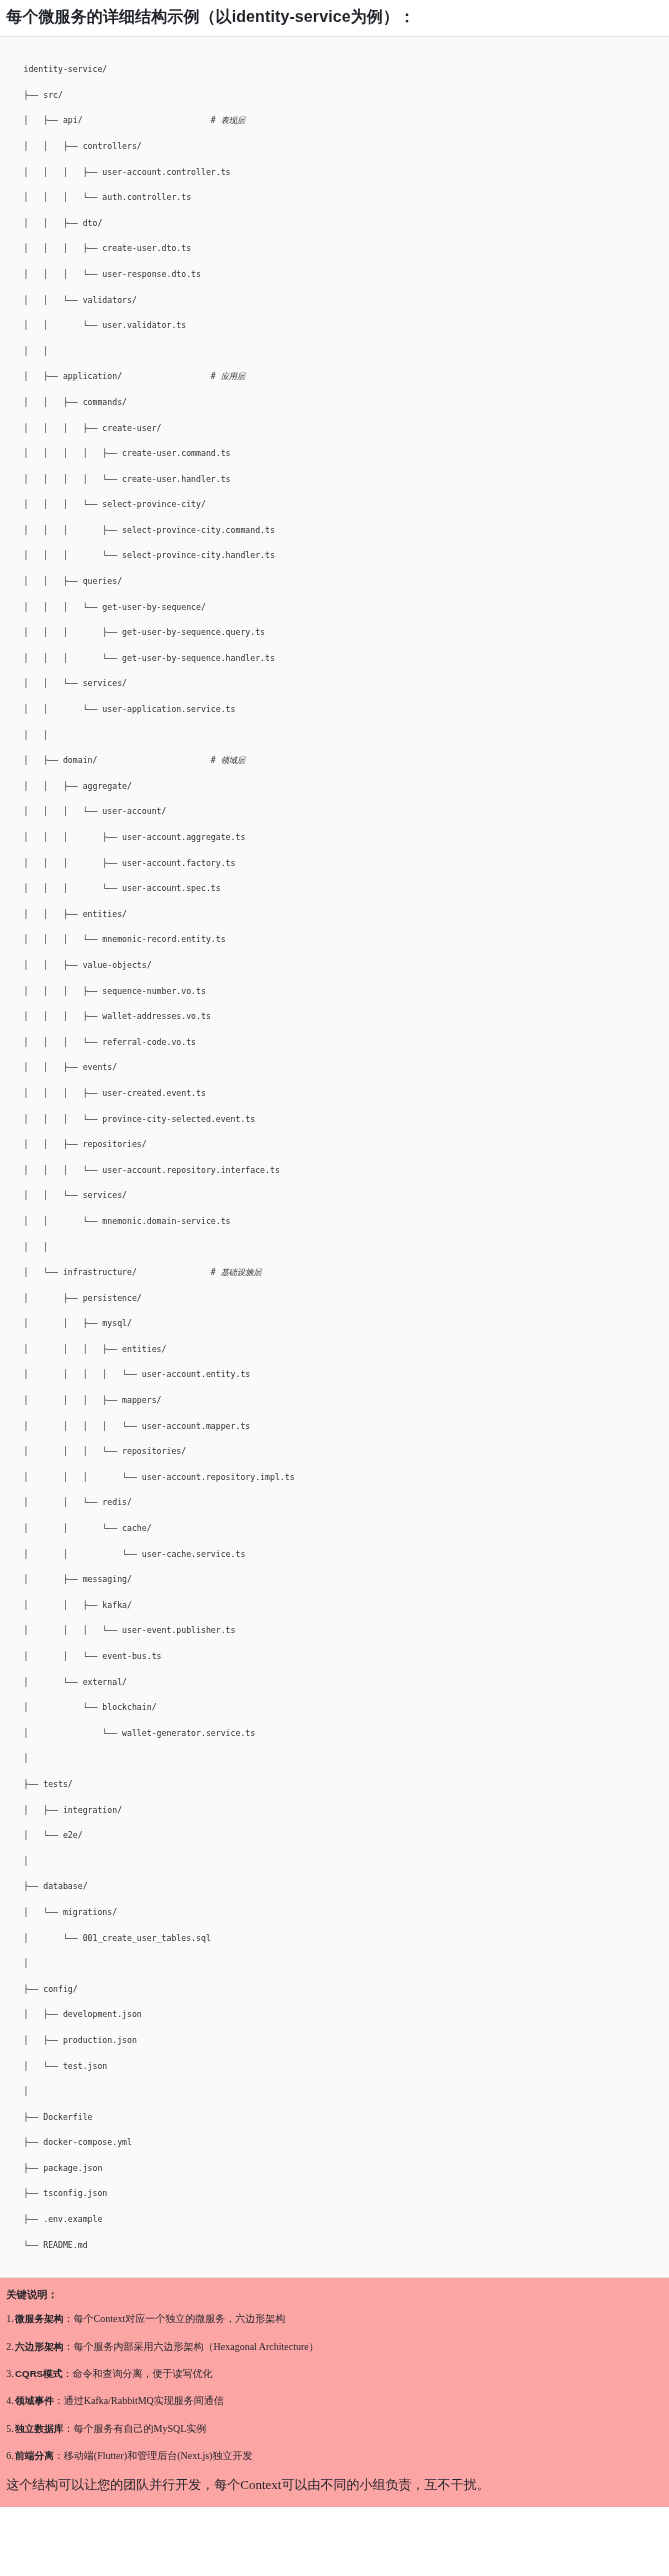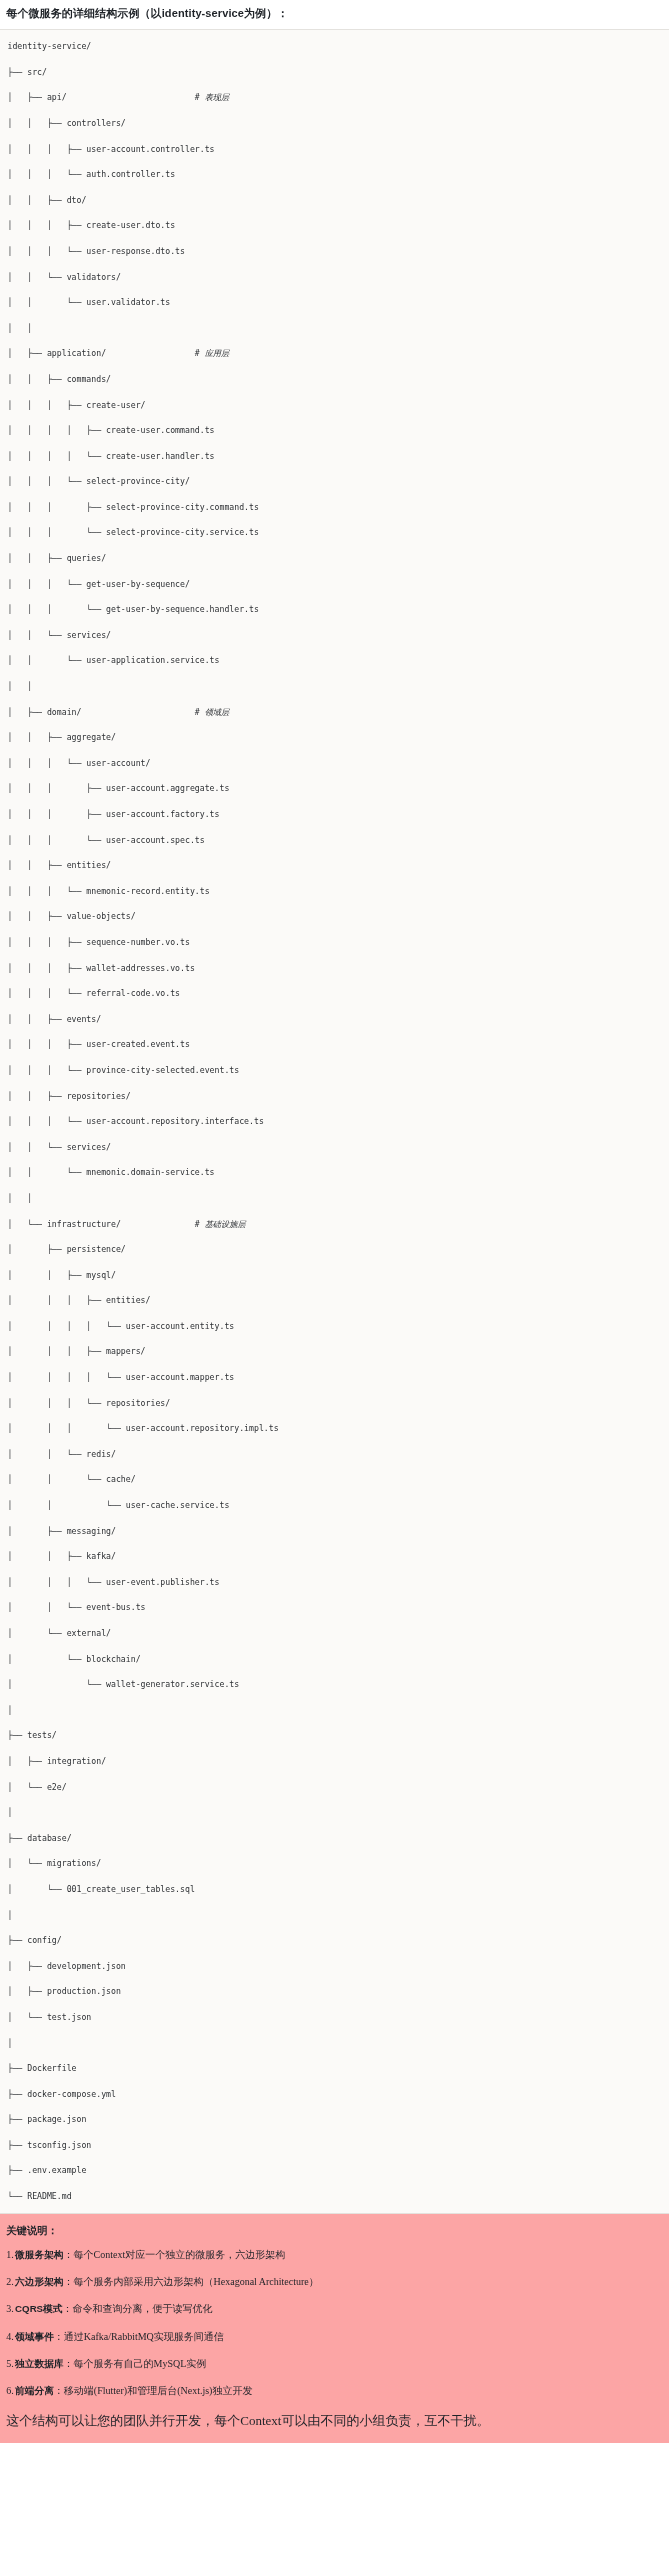--- a/index.html
+++ b/index.html
@@ -16,21 +16,21 @@
 
   .page {
     width: 669px;
     box-sizing: border-box;
   }
 
   
   .doc-title {
     font-family: "Liberation Sans", sans-serif;
     font-weight: bold;
-    font-size: 11px;
+    font-size: 16px;
     line-height: 1.4;
     color: #1f2328;
     padding: 6.3px 6.3px 7.5px 6.3px;
     margin: 0;
     letter-spacing: 0.1px;
   }
 
   
   .code-block {
     background: #fbfaf8;
@@ -39,21 +39,21 @@
     padding: 10px 6.3px 10px 7.5px;
     margin: 0;
     overflow: hidden;
   }
   .tree {
     font-family: "DejaVu Sans Mono", "Liberation Mono", monospace;
     font-size: 8.2px;
     line-height: 12.8px;
     color: #2c2f33;
     white-space: pre;
-    margin: 0;
+    margin: 16px;
     letter-spacing: 0px;
     tab-size: 4;
   }
   .tree .ln {
     display: block;
     height: 12.8px;
     white-space: pre;
   }
   .tree .cmt {
     color: #2c2f33;
@@ -132,23 +132,24 @@
 <span class="ln">│   │   └── validators/</span>
 <span class="ln">│   │       └── user.validator.ts</span>
 <span class="ln">│   │</span>
 <span class="ln"><span>│   ├── application/                  </span><span class="cmt"># 应用层</span></span>
 <span class="ln">│   │   ├── commands/</span>
 <span class="ln">│   │   │   ├── create-user/</span>
 <span class="ln">│   │   │   │   ├── create-user.command.ts</span>
 <span class="ln">│   │   │   │   └── create-user.handler.ts</span>
 <span class="ln">│   │   │   └── select-province-city/</span>
 <span class="ln">│   │   │       ├── select-province-city.command.ts</span>
-<span class="ln">│   │   │       └── select-province-city.service.ts</span>
+<span class="ln">│   │   │       └── select-province-city.handler.ts</span>
 <span class="ln">│   │   ├── queries/</span>
 <span class="ln">│   │   │   └── get-user-by-sequence/</span>
+<span class="ln">│   │   │       ├── get-user-by-sequence.query.ts</span>
 <span class="ln">│   │   │       └── get-user-by-sequence.handler.ts</span>
 <span class="ln">│   │   └── services/</span>
 <span class="ln">│   │       └── user-application.service.ts</span>
 <span class="ln">│   │</span>
 <span class="ln"><span>│   ├── domain/                       </span><span class="cmt"># 领域层</span></span>
 <span class="ln">│   │   ├── aggregate/</span>
 <span class="ln">│   │   │   └── user-account/</span>
 <span class="ln">│   │   │       ├── user-account.aggregate.ts</span>
 <span class="ln">│   │   │       ├── user-account.factory.ts</span>
 <span class="ln">│   │   │       └── user-account.spec.ts</span>

